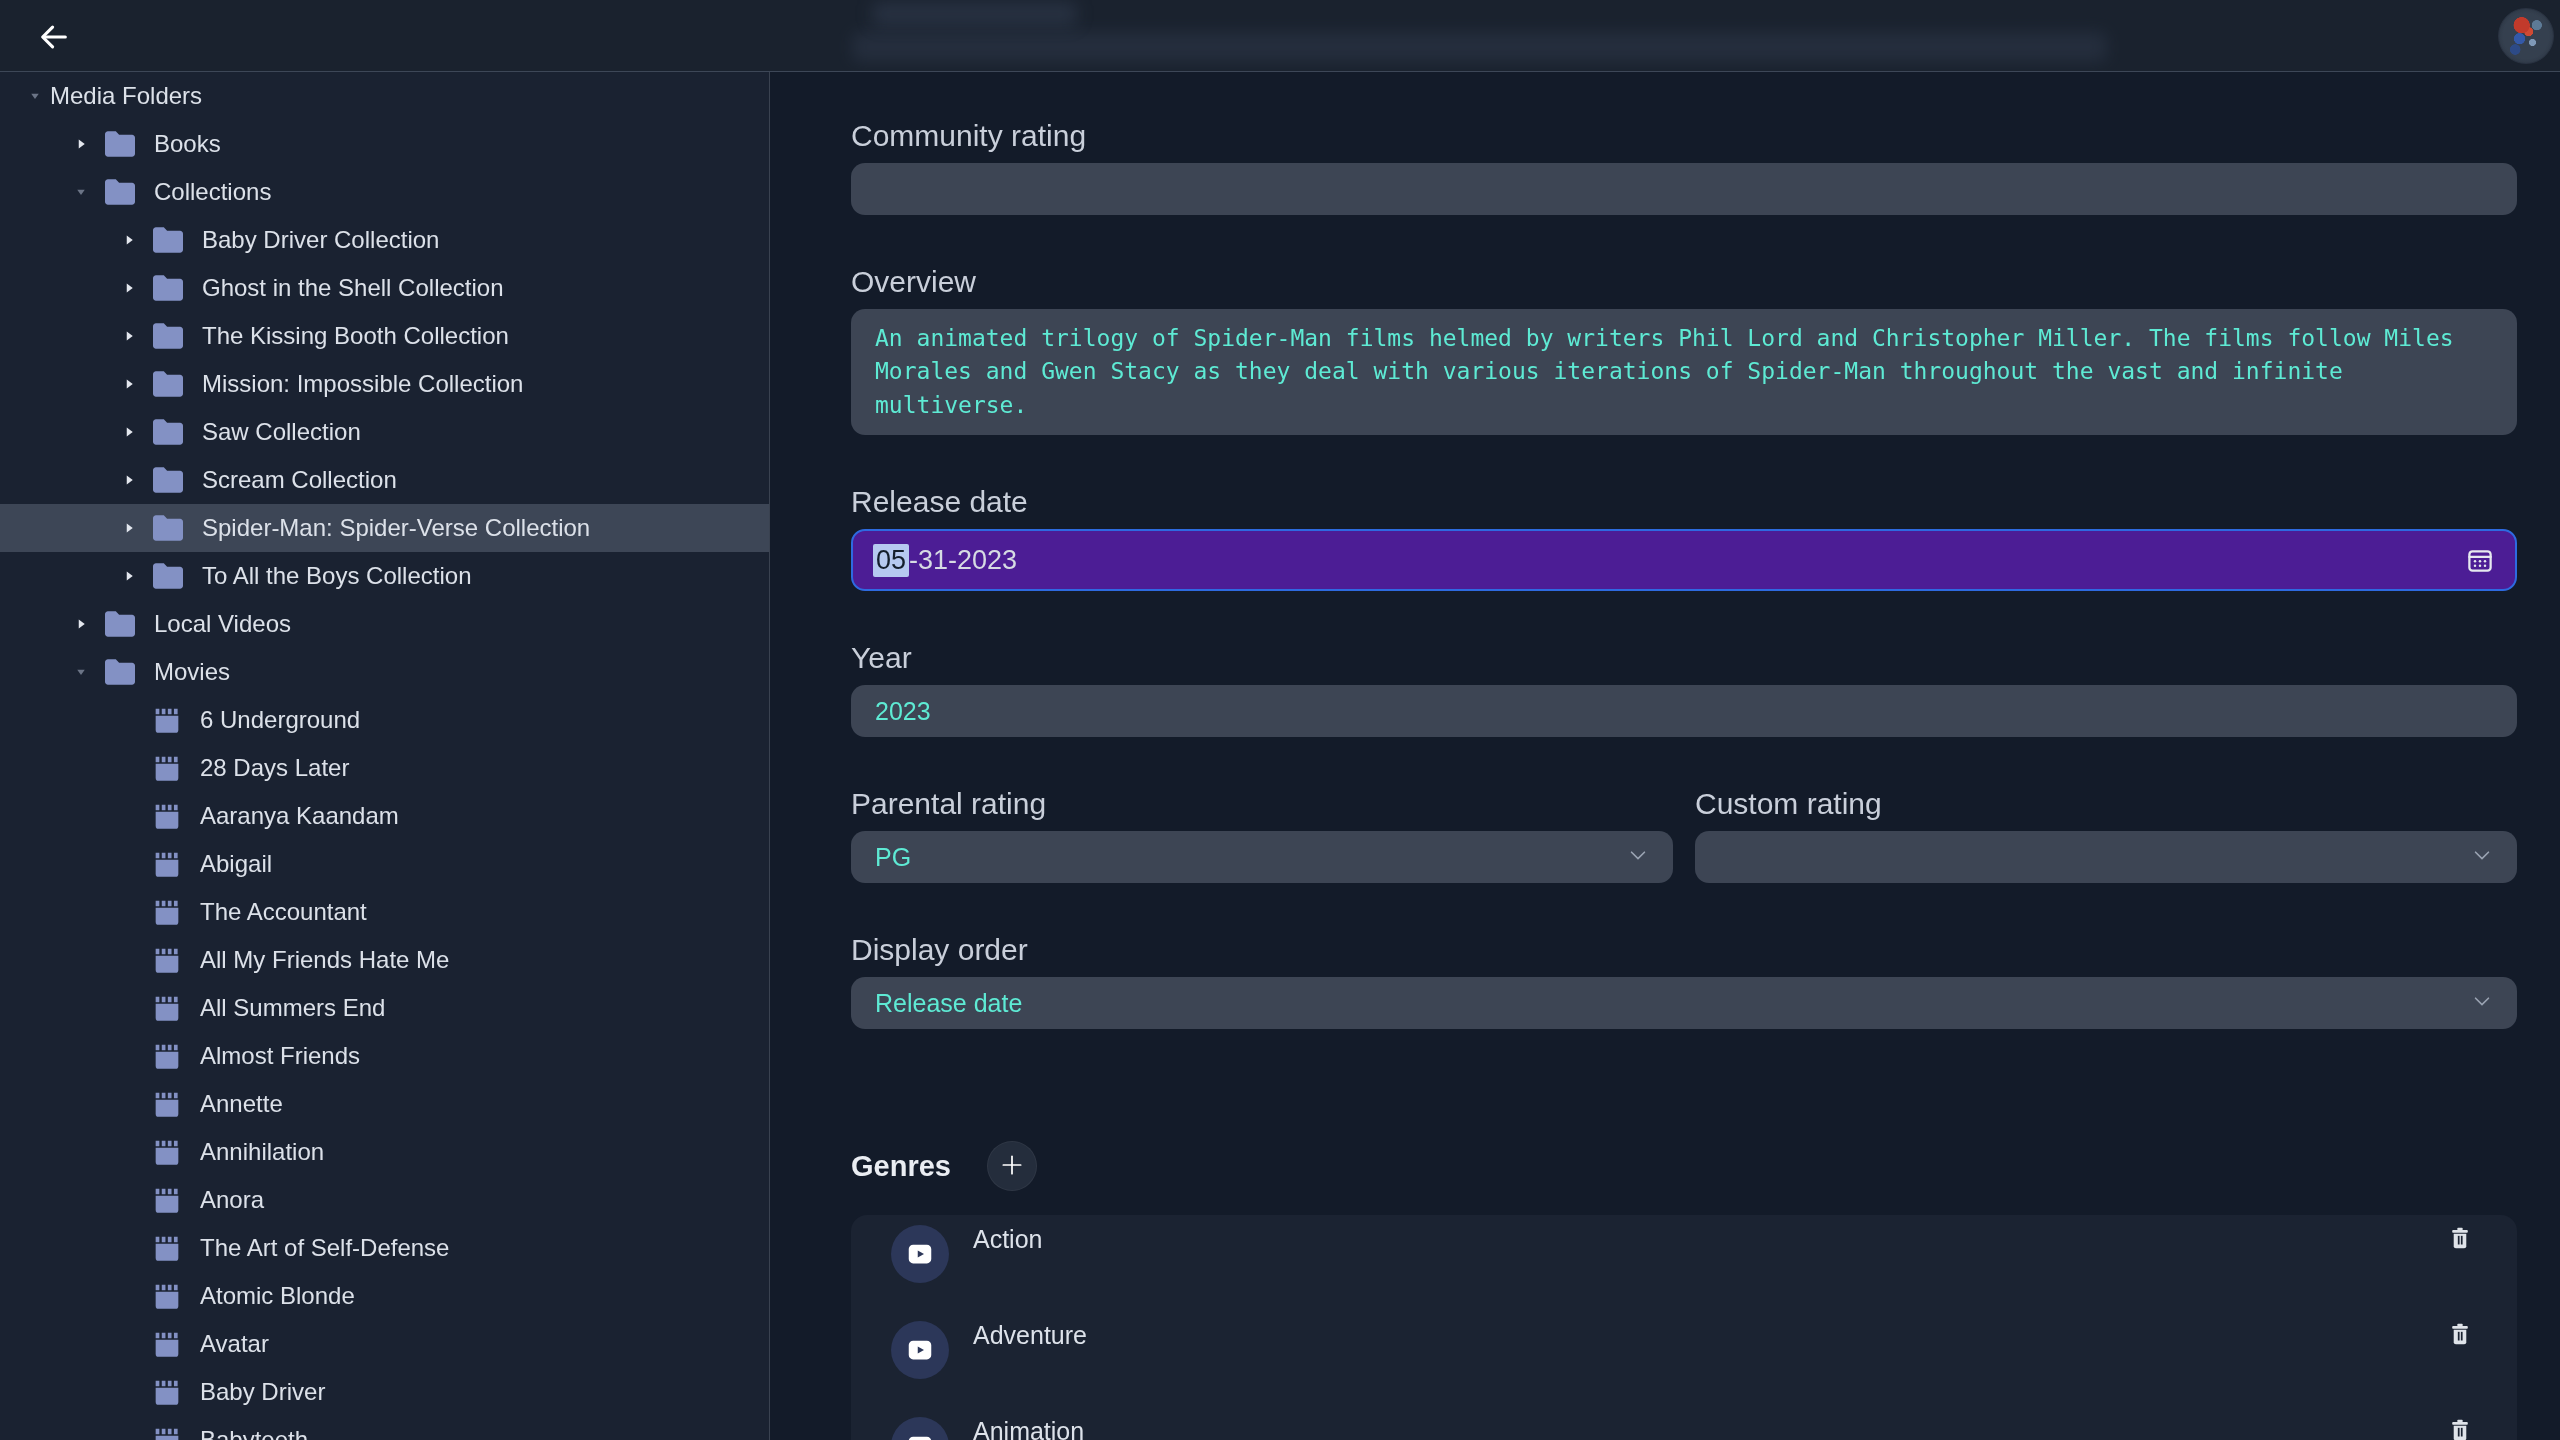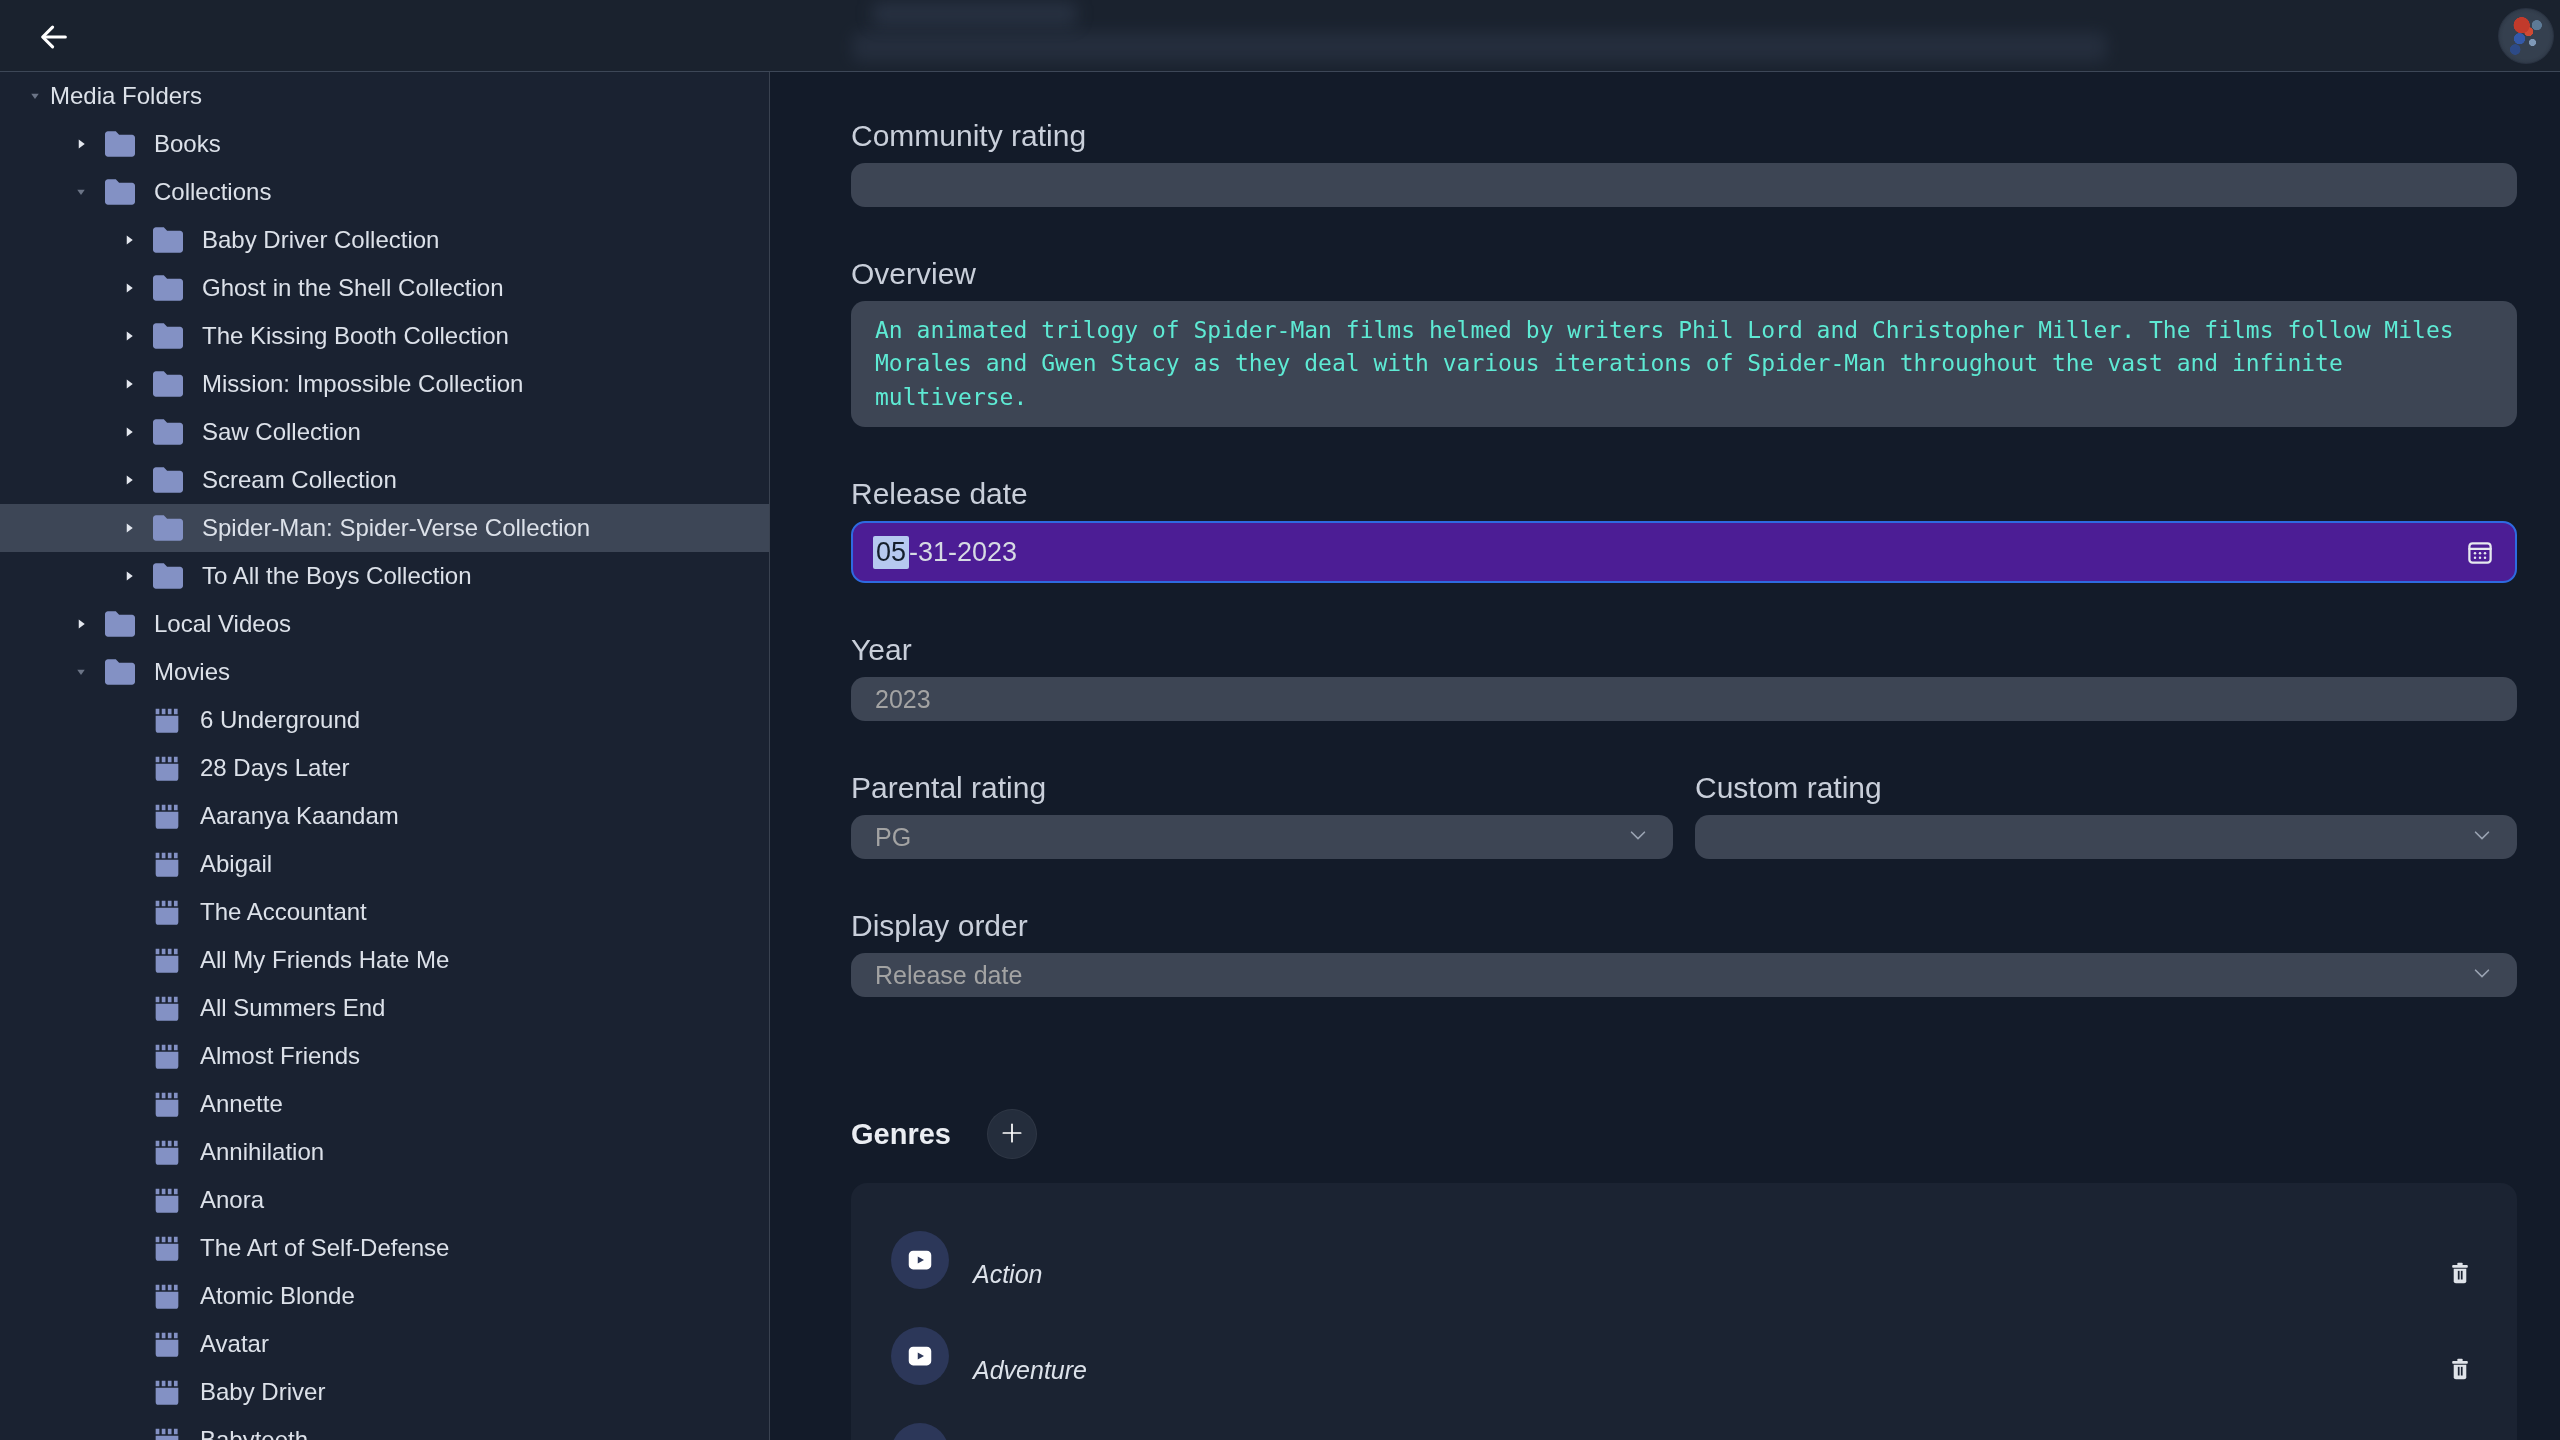--- a/index.html
+++ b/index.html
@@ -71,24 +71,24 @@
 
   
   .content {
     position:absolute; top:72px; left:771px; right:0; bottom:0;
     padding:47px 43px 0 80px;
     overflow:hidden;
   }
   .fgroup { margin-bottom:50px; }
   .flabel { display:block; font-size:30px; color:#c9cfda; margin-bottom:10px; }
   .field, .select {
-    height:44px; width:100%;
+    height:52px; width:100%;
     background:#3d4554; border:none; border-radius:14px;
     display:flex; align-items:center; padding:0 24px;
-    font-size:25px; color:#a3a3a3;
+    font-size:25px; color:#5eead4;
   }
   .select { justify-content:space-between; cursor:pointer; }
   .textarea {
     width:100%; background:#3d4554; border-radius:14px;
     padding:13px 24px;
     font-family:"DejaVu Sans Mono", monospace;
     font-size:23px; line-height:1.45; color:#5eead4;
   }
   .date-field {
     height:62px; width:100%;
@@ -108,21 +108,21 @@
   .plus-btn {
     width:50px; height:50px; border-radius:50%;
     background:#242d3c; border:1px solid rgba(255,255,255,0.05);
     display:flex; align-items:center; justify-content:center; cursor:pointer;
   }
   .genre-card {
     margin-top:24px; height:520px;
     background:#1b2332; border-radius:16px 16px 0 0;
     padding-top:10px;
   }
-  .genre-row { height:96px; display:flex; align-items:flex-end; padding:0 44px 0 40px;font-style:italic; }
+  .genre-row { height:96px; display:flex; align-items:flex-start; padding:0 44px 0 40px; }
   .genre-avatar {
     width:58px; height:58px; border-radius:50%; background:#2c3759;
     display:flex; align-items:center; justify-content:center; flex:0 0 auto;
   }
   .genre-label { margin-left:24px; font-size:25px; color:#dde2ea; }
   .trash-btn { margin-left:auto; background:none; border:none; cursor:pointer; display:flex; }
 </style>
 </head>
 <body>
 

